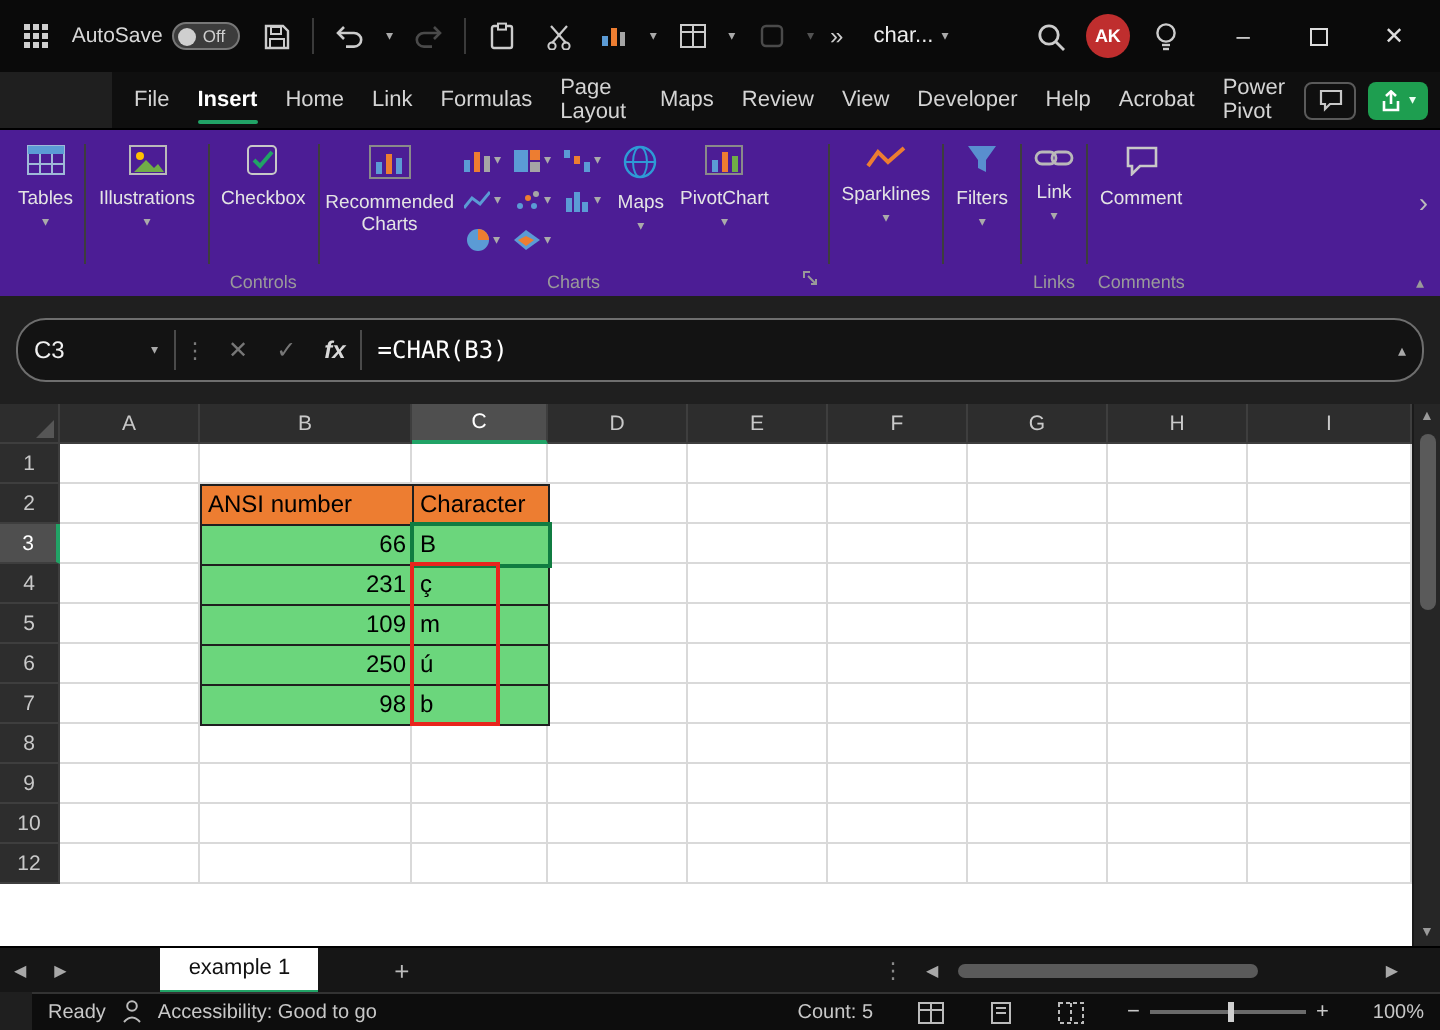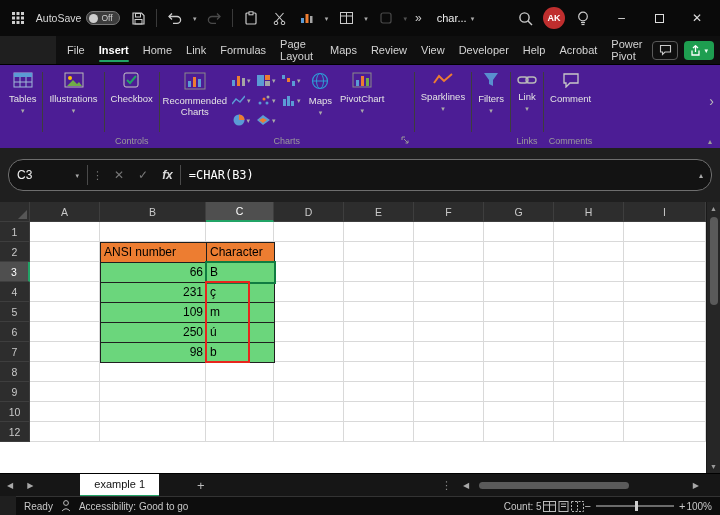--- a/index.html
+++ b/index.html
@@ -98,21 +98,21 @@
              font-size:11px;margin-left:40px;border-bottom:2px solid #21A366;}
   .addsheet{font-size:13px;color:#bbb;padding:0 10px;margin-left:28px;}
   .sdots{color:#8a8a8a;font-size:11px;margin-left:auto;padding-right:4px;}
   .hscroll{display:flex;align-items:center;width:250px;height:100%;margin-right:14px;}
   .hthumb{height:7px;background:#5a5a5a;border-radius:4px;flex:0 0 150px;margin:0 3px;}
   .htrack{flex:1;}
 
   
   .statusbar{position:absolute;top:496px;left:16px;right:0;height:19px;background:#0d0d0d;border-top:1px solid #333;
              display:flex;align-items:center;font-size:10px;color:#c8c8c8;padding:0 8px;gap:8px;}
-  .sb-right{margin-left:auto;display:flex;align-items:center;gap:1px;}
+  .sb-right{margin-left:auto;display:flex;align-items:center;gap:22px;}
   .viewic{display:inline-flex;align-items:center;}
   .zoomctl{display:flex;align-items:center;gap:5px;}
   .ztrack{width:78px;height:2px;background:#6a6a6a;position:relative;}
   .zthumb{position:absolute;left:50%;top:-4px;width:3px;height:10px;background:#cfcfcf;}
   .zbtn{font-size:11px;color:#c8c8c8;}
 </style>
 </head>
 <body>
 
 <div class="window">

